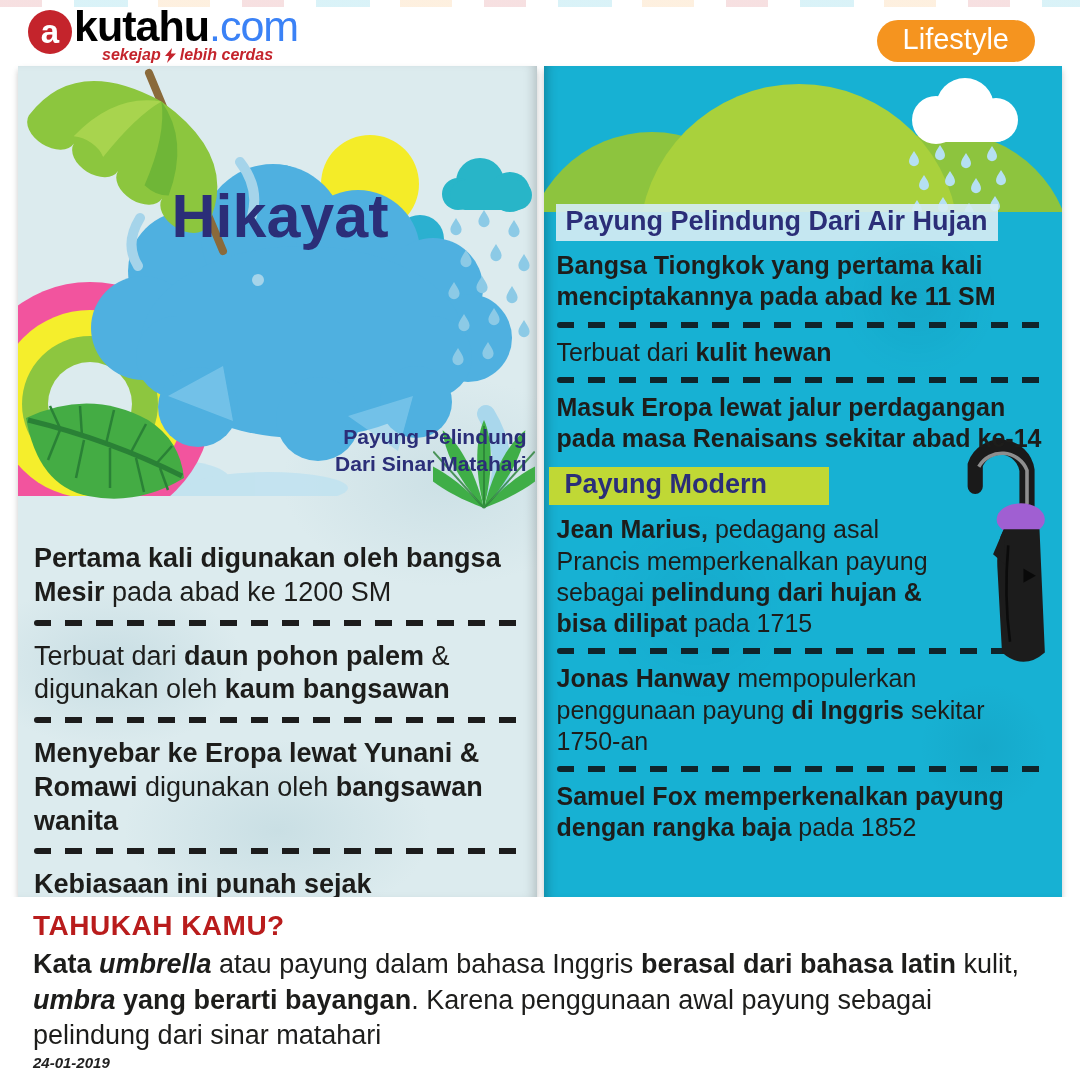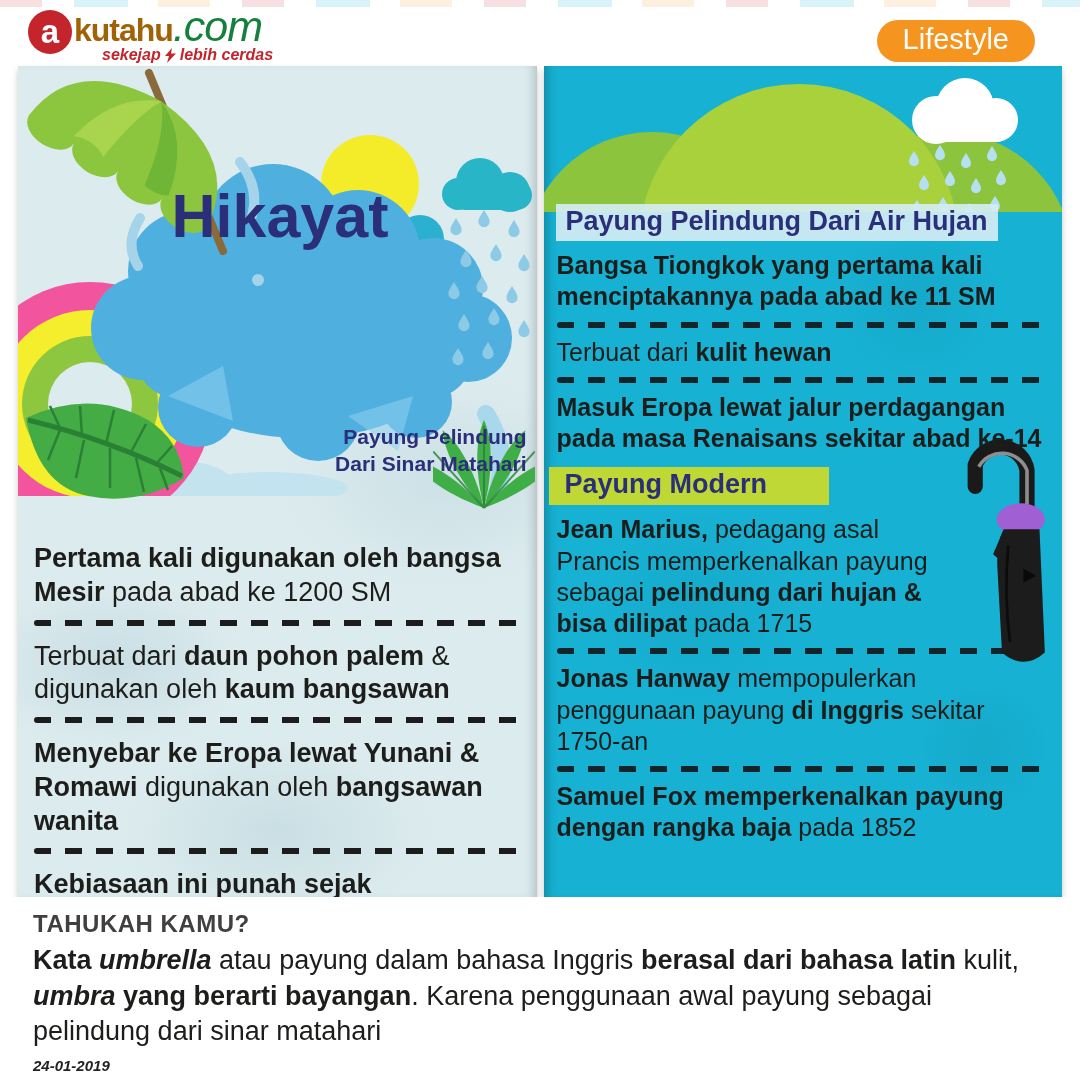--- a/index.html
+++ b/index.html
@@ -22,22 +22,22 @@
 
   
   .header{height:59px;position:relative;background:#fff;}
   .logo{position:absolute;left:28px;top:-2px;display:flex;align-items:flex-start;cursor:pointer;}
   .logo-mark{
     width:44px;height:44px;border-radius:50%;background:#c4242c;color:#fff;
     font-size:33px;font-weight:700;display:flex;align-items:center;justify-content:center;
     margin-top:5px;
   }
   .logo-text{line-height:1;margin-left:2px;}
-  .logo-word{font-size:32px;font-weight:700;color:#a16207;letter-spacing:-1px;}
-  .logo-tld{font-size:43px;font-weight:400;color:#15803d;letter-spacing:-1px;font-style:italic;}
+  .logo-word{font-size:43px;font-weight:700;color:#000000;letter-spacing:-1px;}
+  .logo-tld{font-size:43px;font-weight:400;color:#3b82f6;letter-spacing:-1px;}
   .tagline{
     margin:-1px 0 0 28px;color:#c4242c;font-style:italic;font-weight:700;font-size:16px;
     display:flex;align-items:flex-end;gap:4px;
   }
   .badge{
     position:absolute;right:45px;top:13px;background:#f5941f;color:#fff;
     font-size:29px;padding:3px 26px 6px;border-radius:26px;cursor:pointer;
   }
 
   
@@ -90,23 +90,23 @@
   .rp-bar-modern{
     margin:13px 0 0 5px;width:fit-content;white-space:nowrap;
     background:#c0d835;color:#2b2e78;font-size:27px;font-weight:700;
     padding:2px 62px 5px 16px;position:relative;z-index:2;
   }
   .m-first{padding-right:118px;}
   .folded-umbrella{position:absolute;right:10px;top:352px;width:100px;height:260px;z-index:1;}
 
   
   .footer{position:relative;padding:13px 38px 0 33px;background:#fff;}
-  .footer-heading{color:#404040;font-size:24px;font-weight:700;letter-spacing:.5px;}
+  .footer-heading{color:#b91c1c;font-size:28px;font-weight:700;letter-spacing:.5px;}
   .footer-body{margin-top:5px;font-size:27px;line-height:1.32;}
-  .footer-date{margin-top:7px;font-size:15px;font-style:italic;font-weight:700;color:#222;}
+  .footer-date{margin-top:0;font-size:15px;font-style:italic;font-weight:700;color:#222;}
 </style>
 </head>
 <body>
 
 <div class="top-strip"></div>
 
 <div class="header">
   <div class="logo">
     <div class="logo-mark">a</div>
     <div class="logo-text">

